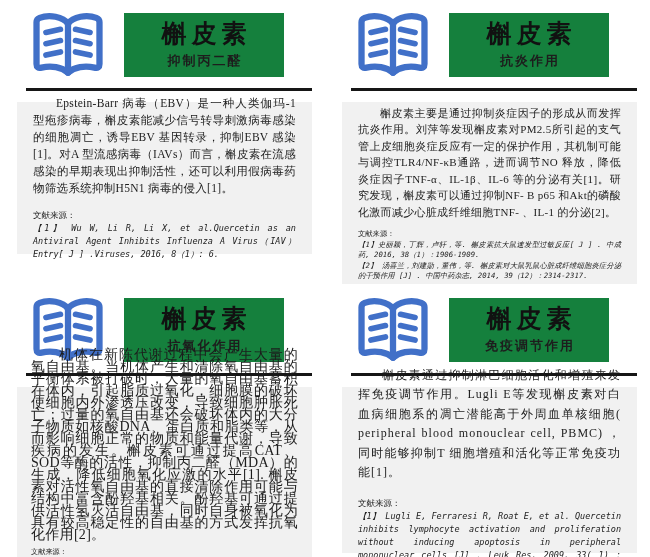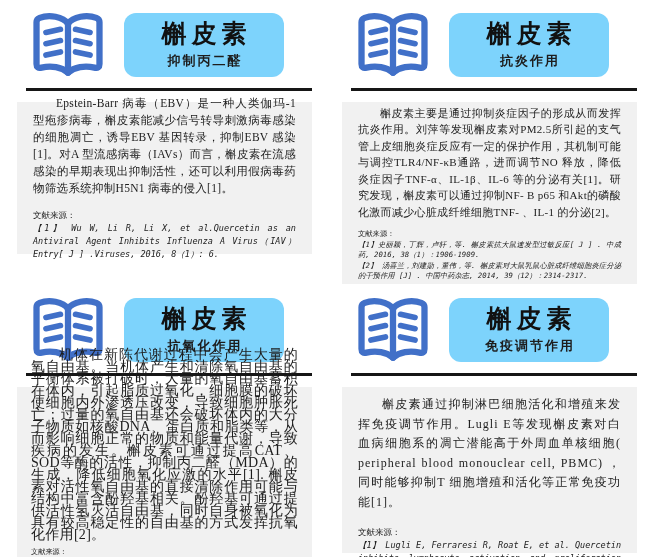--- a/index.html
+++ b/index.html
@@ -10,22 +10,22 @@
   .grid{
     display:grid;width:650px;height:557px;
     grid-template-columns:325px 325px;
     grid-template-rows:285px 272px;
   }
   .card{box-sizing:border-box;padding-top:10px;}
   .card-header{display:flex;align-items:center;height:70px;margin-left:26px;}
   .book-icon{display:block;flex:0 0 auto;}
   .book-icon svg{display:block;}
   .title-box{
-    margin-left:14px;background:#7dd3fc;width:160px;height:64px;
-    display:flex;flex-direction:column;align-items:center;justify-content:center;border-radius:12px;
+    margin-left:14px;background:#15803d;width:160px;height:64px;
+    display:flex;flex-direction:column;align-items:center;justify-content:center;
   }
   .card-title{
     margin:0;font-family:"Liberation Serif","DejaVu Serif",serif;
     font-size:25px;font-weight:bold;letter-spacing:5px;color:#111;line-height:1.1;
     text-indent:5px; 
   }
   .card-subtitle{
     margin-top:4px;font-family:"Liberation Serif","DejaVu Serif",serif;
     font-size:13px;font-weight:600;letter-spacing:2px;color:#1d1d1d;text-indent:2px;
   }
@@ -45,21 +45,21 @@
   
   .card-1 .content{height:152px;}
   .card-1 .body-text{font-size:11.5px;line-height:17px;}
   .card-1 .refs{margin-top:12px;font-size:8.5px;line-height:13px;}
   .card-2 .content{height:182px;}
   .card-2 .body-text{font-size:11px;line-height:16.5px;}
   .card-2 .refs{margin-top:9px;font-size:7.3px;line-height:10.5px;}
   .card-3 .content{height:172px;padding:6px 14px;}
   .card-3 .body-text{font-size:14px;line-height:12px;}
   .card-3 .refs{margin-top:6px;font-size:7.2px;line-height:10px;}
-  .card-4 .content{height:166px;justify-content:space-between;}
+  .card-4 .content{height:166px;}
   .card-4 .body-text{font-size:12px;line-height:19.5px;letter-spacing:1px;}
   .card-4 .refs{margin-top:14px;font-size:8.5px;line-height:13px;}
 </style>
 </head>
 <body>
 
 <div class="grid">
 
   <section class="card card-1">
     <div class="card-header">

